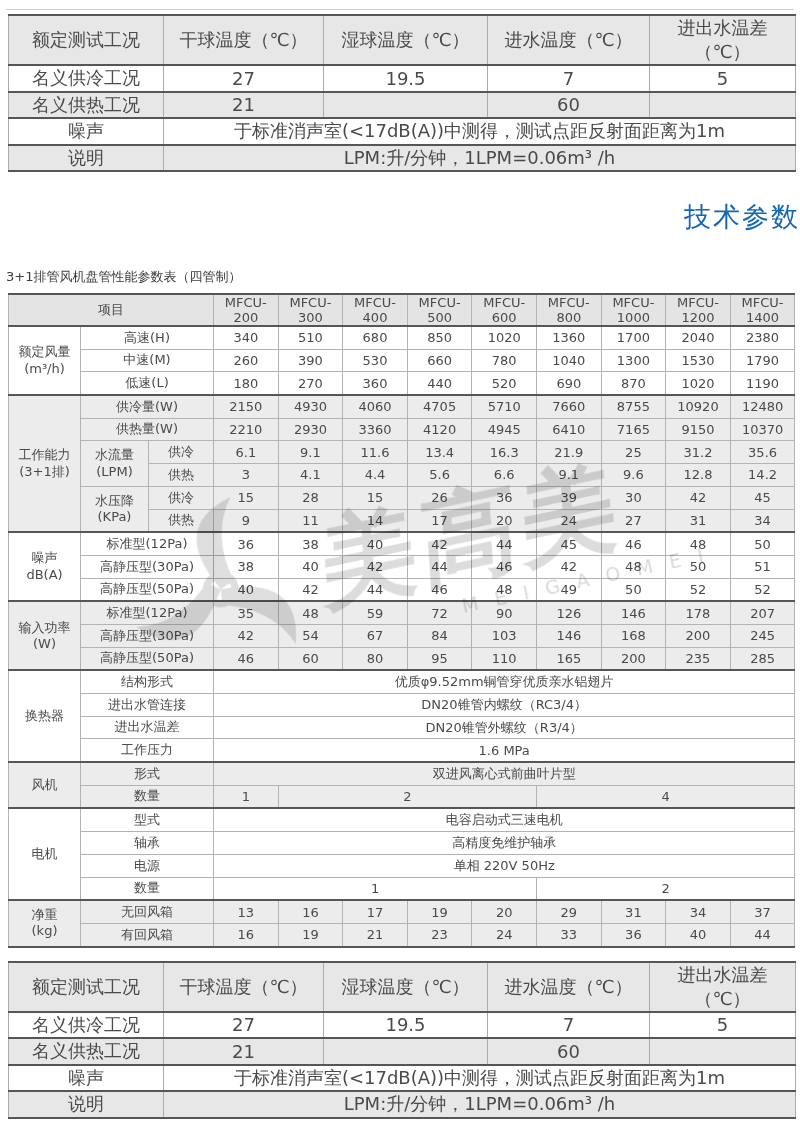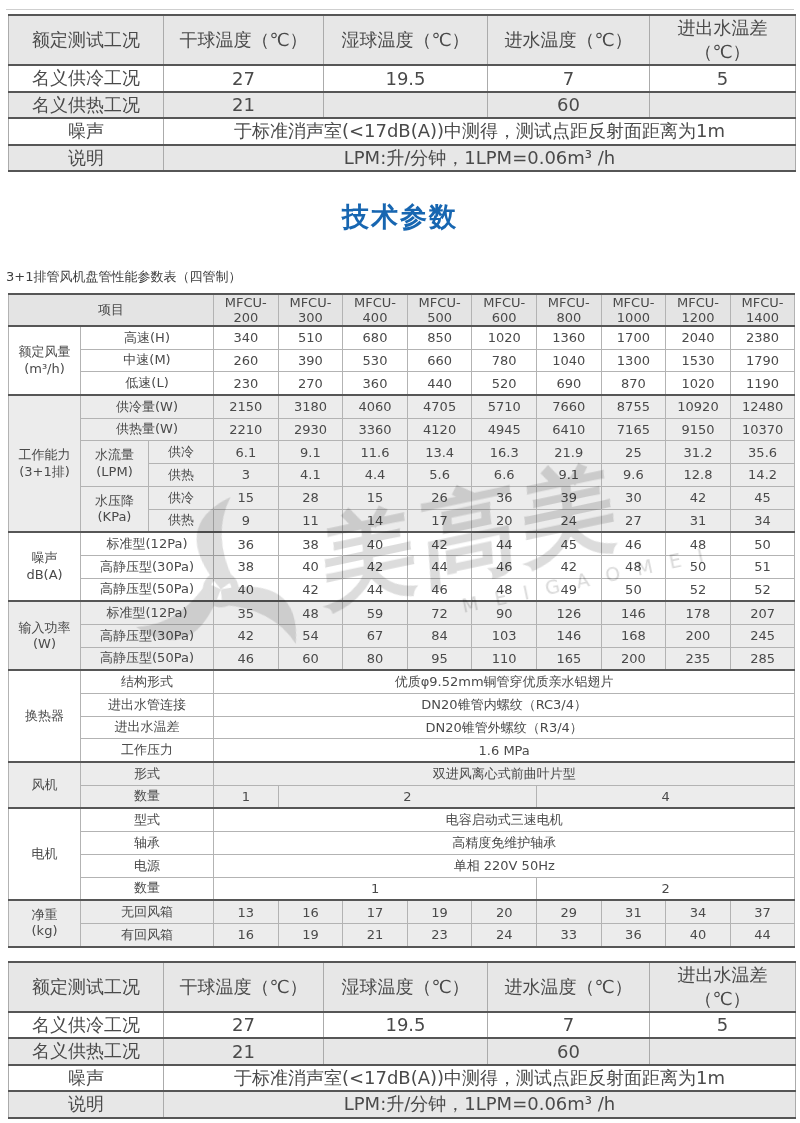--- a/index.html
+++ b/index.html
@@ -18,21 +18,21 @@
     border-top:2px solid #565656;border-bottom:2px solid #565656;
   }
   table.cond td{
     height:24.5px;text-align:center;vertical-align:middle;
     border:1px solid #ababab;border-top:2px solid #565656;border-bottom:2px solid #565656;
     padding:0 2px;color:#4a4a4a;
   }
   table.cond tr.shade td{background:#e7e7e7;}
   
   .page-title{
-    margin-top:28px;text-align:center;font-size:27px;font-weight:bold;
+    margin-top:28px;text-align:right;font-size:27px;font-weight:normal;
     color:#1766b1;letter-spacing:2px;line-height:34px;
   }
   .table-subtitle{margin:34px 0 7px 6px;font-size:13px;color:#3d3d3d;}
   .table-note{margin:15px 0 0 6px;font-size:12.5px;color:#3d3d3d;}
   .bottom-table{margin-top:13px;}
   
   table.spec{
     width:787px;font-size:13px;
     border-left:1px solid #ababab;border-right:1px solid #ababab;
     border-top:2px solid #565656;border-bottom:2px solid #565656;
@@ -163,36 +163,36 @@
             <td>530</td>
             <td>660</td>
             <td>780</td>
             <td>1040</td>
             <td>1300</td>
             <td>1530</td>
             <td>1790</td>
           </tr>
           <tr class="">
             <td class="lbl" colspan="2">低速(L)</td>
-            <td>230</td>
+            <td>180</td>
             <td>270</td>
             <td>360</td>
             <td>440</td>
             <td>520</td>
             <td>690</td>
             <td>870</td>
             <td>1020</td>
             <td>1190</td>
           </tr>
           <tr class="sh st">
             <td class="grp" rowspan="6">工作能力
 (3+1排)</td>
             <td class="lbl" colspan="2">供冷量(W)</td>
             <td>2150</td>
-            <td>3180</td>
+            <td>4930</td>
             <td>4060</td>
             <td>4705</td>
             <td>5710</td>
             <td>7660</td>
             <td>8755</td>
             <td>10920</td>
             <td>12480</td>
           </tr>
           <tr class="sh">
             <td class="lbl" colspan="2">供热量(W)</td>

